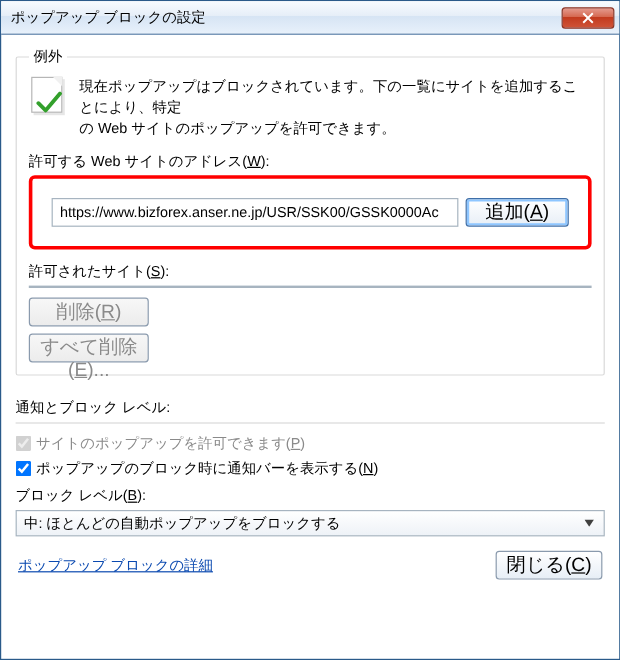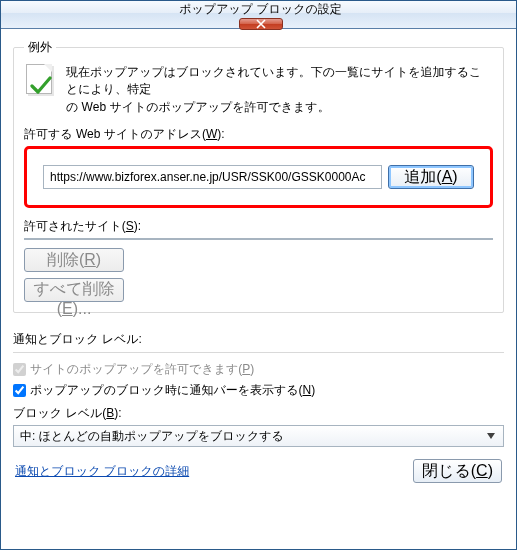--- a/index.html
+++ b/index.html
@@ -20,21 +20,20 @@
     border: 1px solid #2a5a8a;
   }
   .titlebar {
     height: 28px;
     background: linear-gradient(to bottom, #f7fbff 0%, #e6eef8 45%, #d6e4f4 46%, #e8f1fb 100%);
     border-bottom: 1px solid #5a7fa8;
     display: flex;
     align-items: center;
     padding: 0 4px 0 8px;
     position: relative;
-    flex-direction: column;
   }
   .title-text {
     flex: 1;
     color: #000;
     font-size: 12px;
   }
   .close-btn {
     width: 44px;
     height: 18px;
     background: linear-gradient(to bottom, #e49a8e 0%, #d5674f 45%, #c23a1e 46%, #cf5337 100%);
@@ -287,20 +286,20 @@
           <span class="arrow">
             <svg width="8" height="6" viewBox="0 0 8 6">
                 <path d="M0 0 L8 0 L4 6 Z" fill="#404040"></path>
               </svg>
           </span>
         </div>
       </div>
     </div>
 
     <div class="footer">
-      <span class="link">通知とブロック ブロックの詳細</span>
+      <span class="link">ポップアップ ブロックの詳細</span>
       <button class="btn">
         <span>閉じる(</span><span class="u">C</span><span>)</span>
       </button>
     </div>
 
   </div>
 </div>
 
 </body></html>

